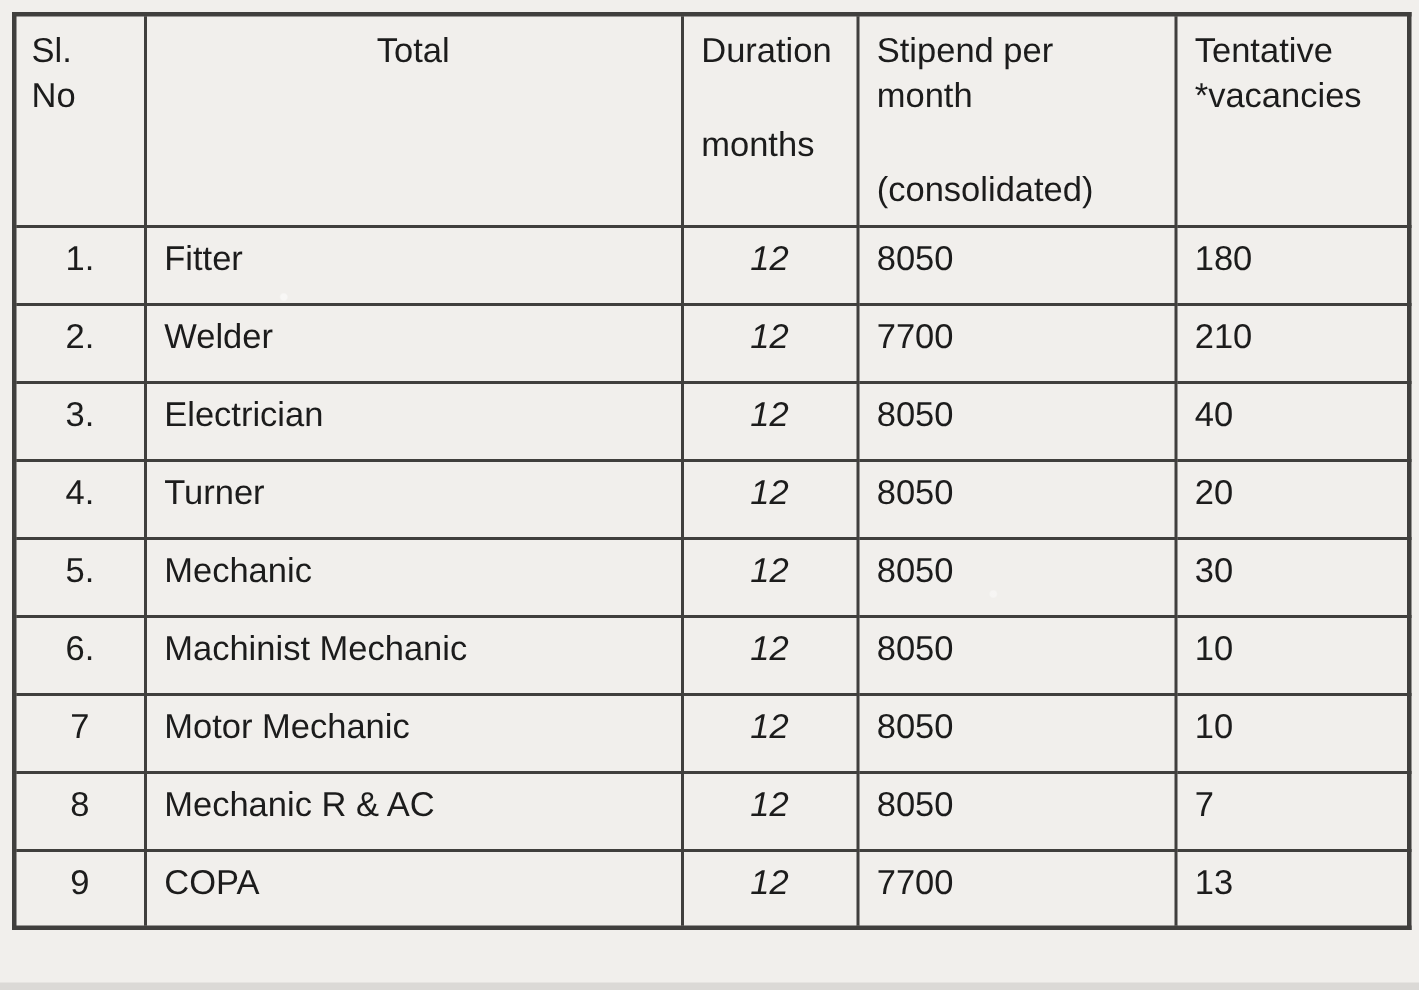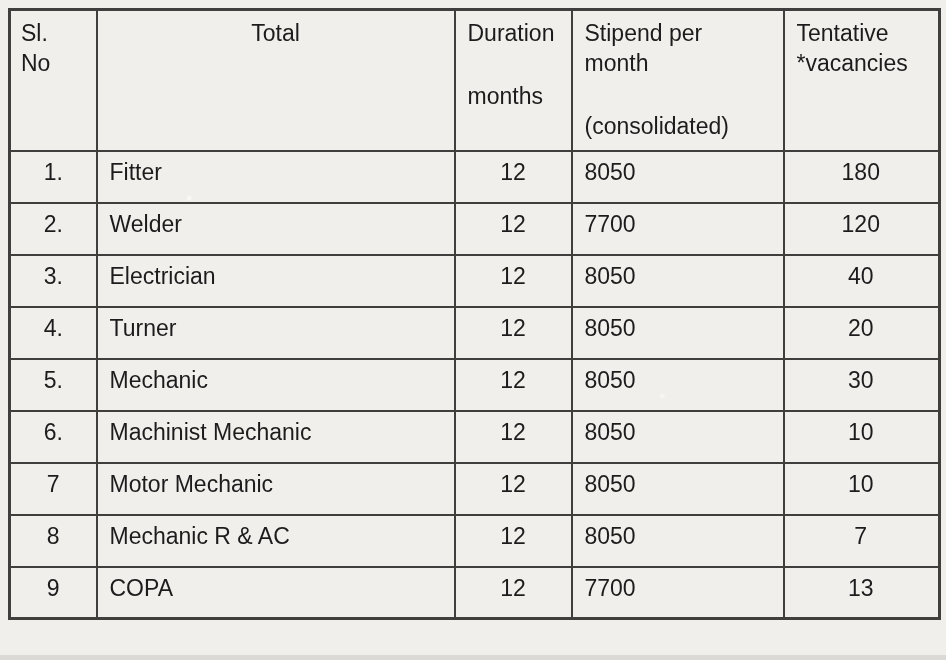--- a/index.html
+++ b/index.html
@@ -32,22 +32,22 @@
     line-height: 1.3;
     overflow: hidden;
   }
   thead th { height: 125px; padding: 8px 12px; text-align: left; }
   th.c-sl { padding-left: 10px; }
   th.c-trade { text-align: center; }
   .gap { margin-top: 33px; }
   tbody tr { height: 52px; }
   tbody td { padding: 6px 12px; }
   .td-sl  { text-align: center; }
-  .td-dur { text-align: center; }
-  .td-vac { text-align: center; padding-right: 13px; }
+  .td-dur { text-align: center; font-style: italic; }
+  .td-vac { text-align: left; padding-right: 13px; }
   .td-total-label { text-align: center; }
   .td-total-value { font-weight: bold; }
   .bottom-strip {
     position: absolute; left: 0; right: 0; bottom: 0; height: 5px;
     background: #dbd9d6;
   }
 </style>
 </head>
 <body>
 
@@ -90,21 +90,21 @@
         <td class="td-trade">Fitter</td>
         <td class="td-dur">12</td>
         <td class="td-stip">8050</td>
         <td class="td-vac">180</td>
       </tr>
       <tr>
         <td class="td-sl">2.</td>
         <td class="td-trade">Welder</td>
         <td class="td-dur">12</td>
         <td class="td-stip">7700</td>
-        <td class="td-vac">120</td>
+        <td class="td-vac">210</td>
       </tr>
       <tr>
         <td class="td-sl">3.</td>
         <td class="td-trade">Electrician</td>
         <td class="td-dur">12</td>
         <td class="td-stip">8050</td>
         <td class="td-vac">40</td>
       </tr>
       <tr>
         <td class="td-sl">4.</td>

